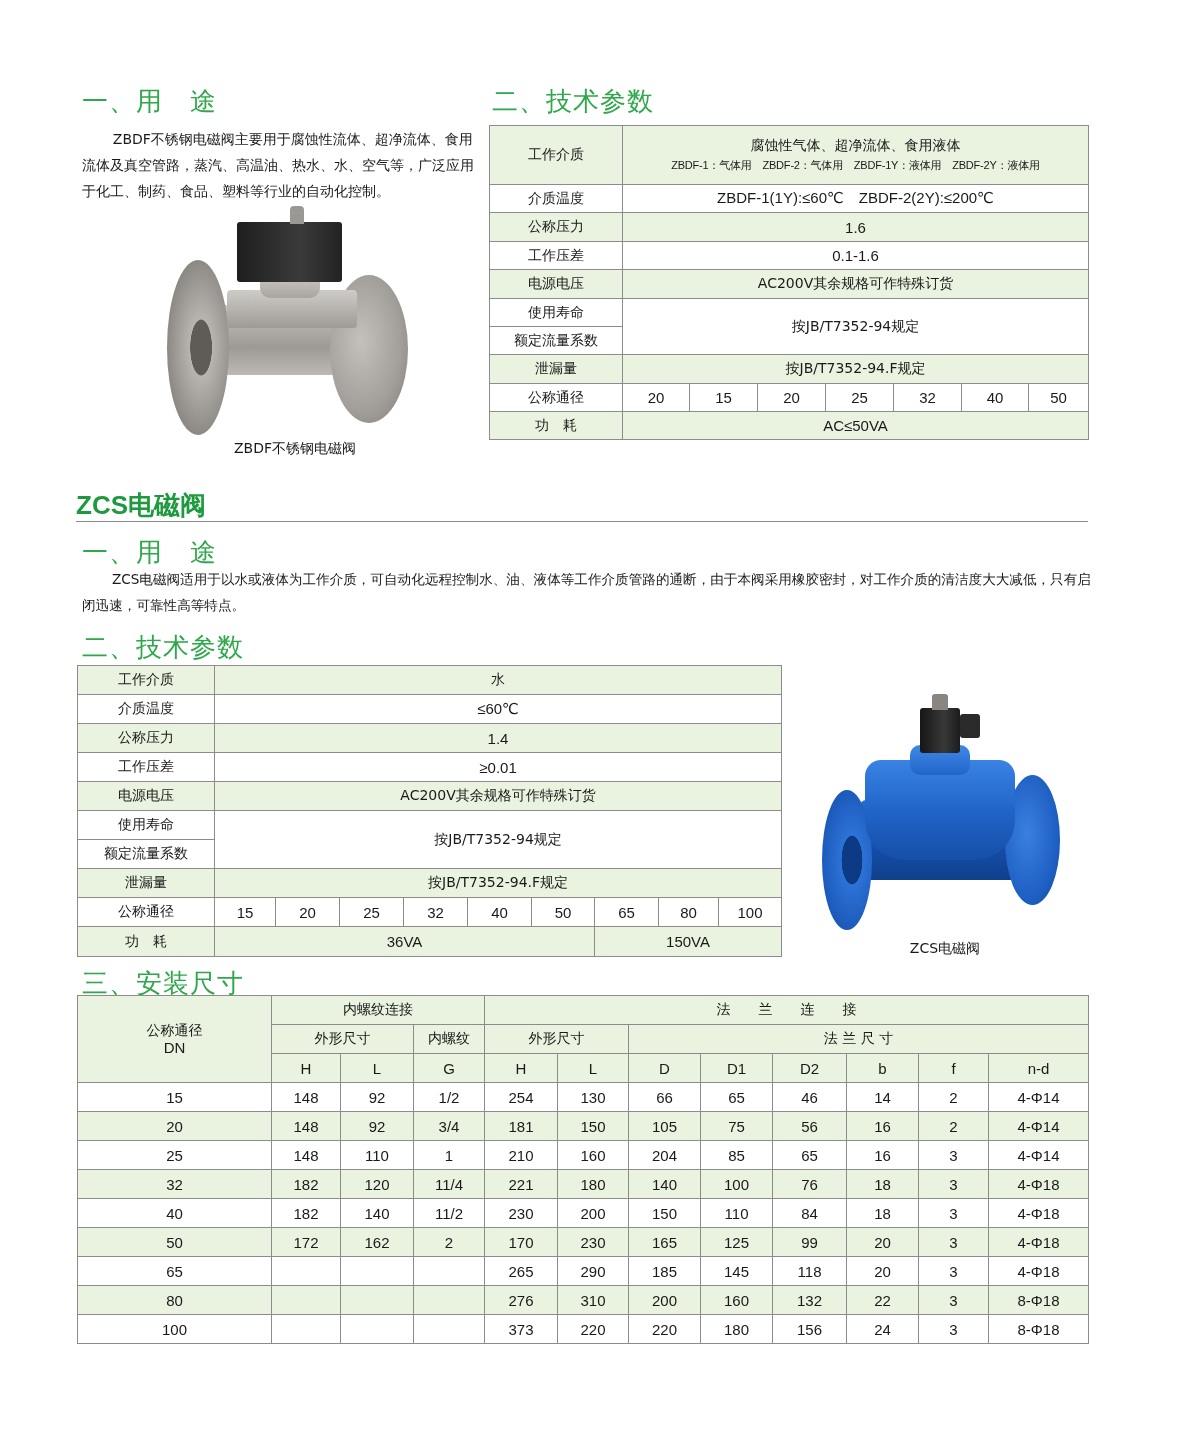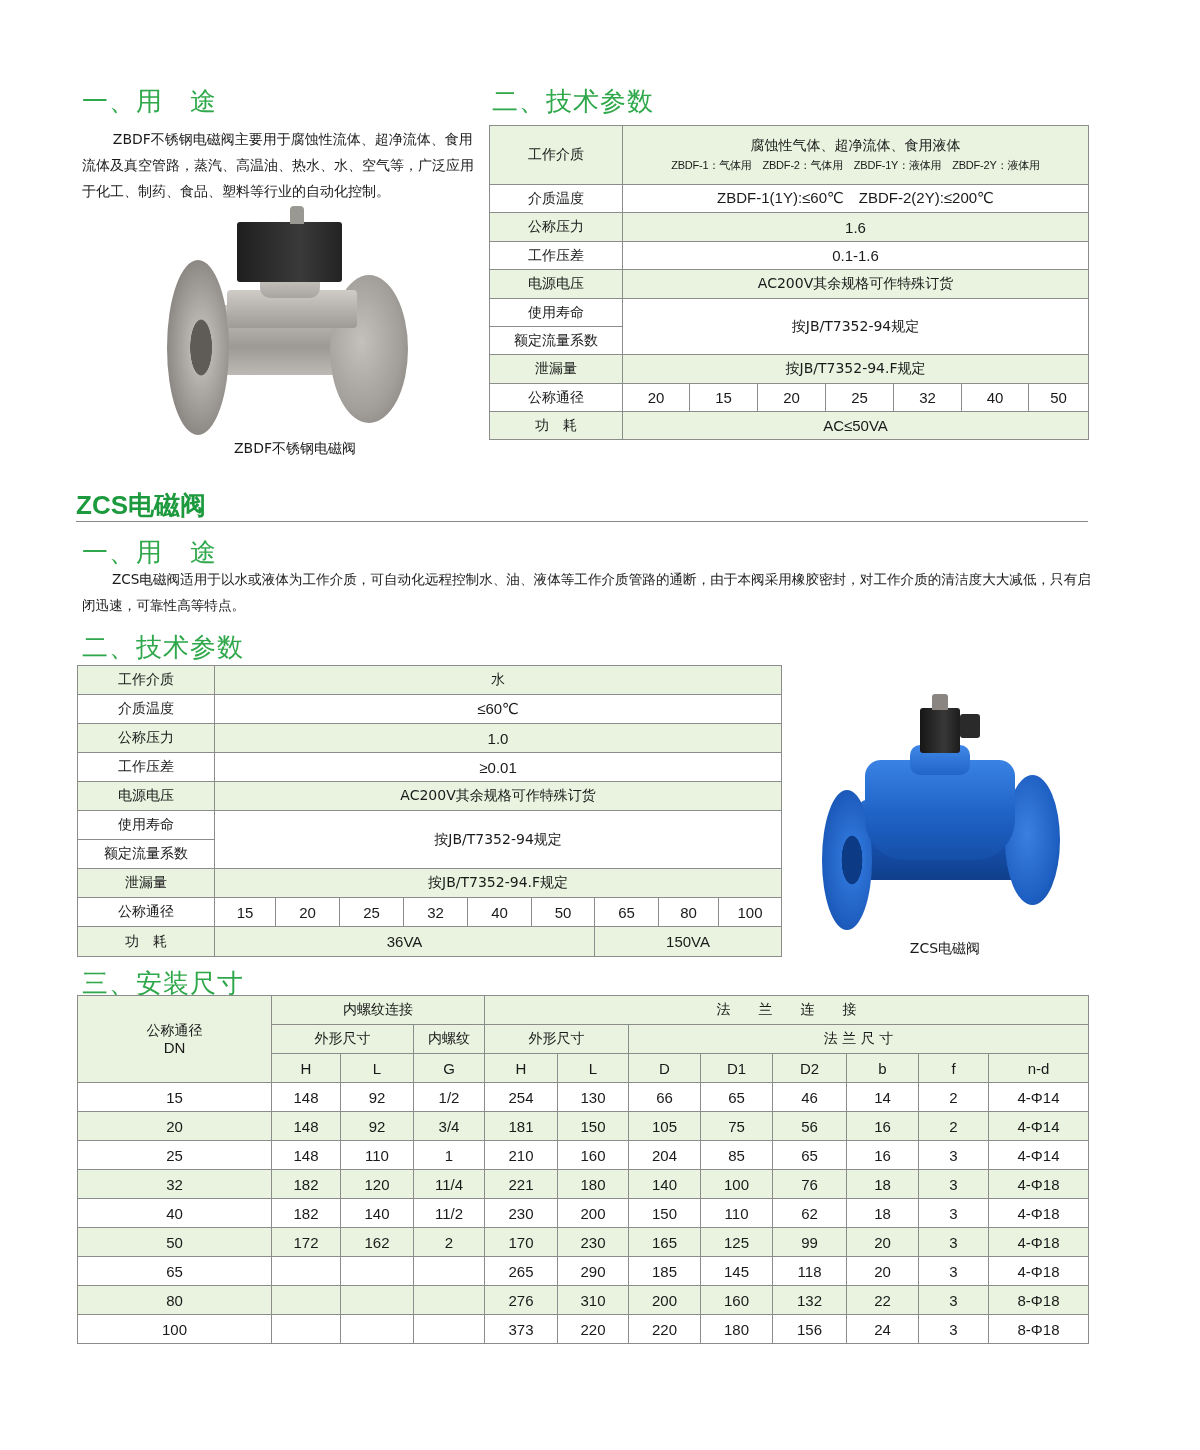--- a/index.html
+++ b/index.html
@@ -136,21 +136,21 @@
       <tr class="g" style="height:29px">
     <td class="lbl">工作介质</td>
     <td colspan="9" class="lbl">水</td>
   </tr>
   <tr class="w" style="height:29px">
     <td class="lbl">介质温度</td>
     <td colspan="9">≤60℃</td>
   </tr>
   <tr class="g" style="height:29px">
     <td class="lbl">公称压力</td>
-    <td colspan="9">1.0</td>
+    <td colspan="9">1.4</td>
   </tr>
   <tr class="w" style="height:29px">
     <td class="lbl">工作压差</td>
     <td colspan="9">≥0.01</td>
   </tr>
   <tr class="g" style="height:29px">
     <td class="lbl">电源电压</td>
     <td colspan="9" class="lbl">AC200V其余规格可作特殊订货</td>
   </tr>
   <tr class="w" style="height:29px">
@@ -301,21 +301,21 @@
       </tr>
       <tr class="w" style="height: 29px;">
         <td>40</td>
         <td>182</td>
         <td>140</td>
         <td>11/2</td>
         <td>230</td>
         <td>200</td>
         <td>150</td>
         <td>110</td>
-        <td>62</td>
+        <td>84</td>
         <td>18</td>
         <td>3</td>
         <td>4-Φ18</td>
       </tr>
       <tr class="g" style="height: 29px;">
         <td>50</td>
         <td>172</td>
         <td>162</td>
         <td>2</td>
         <td>170</td>

